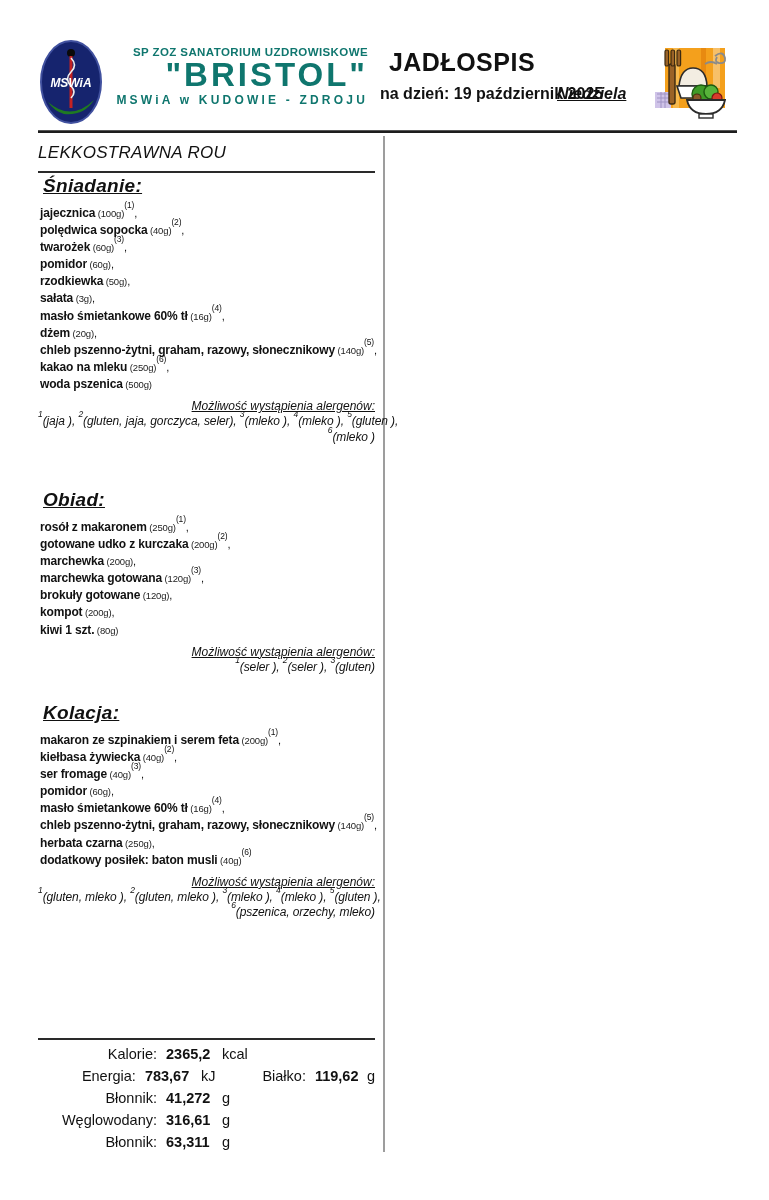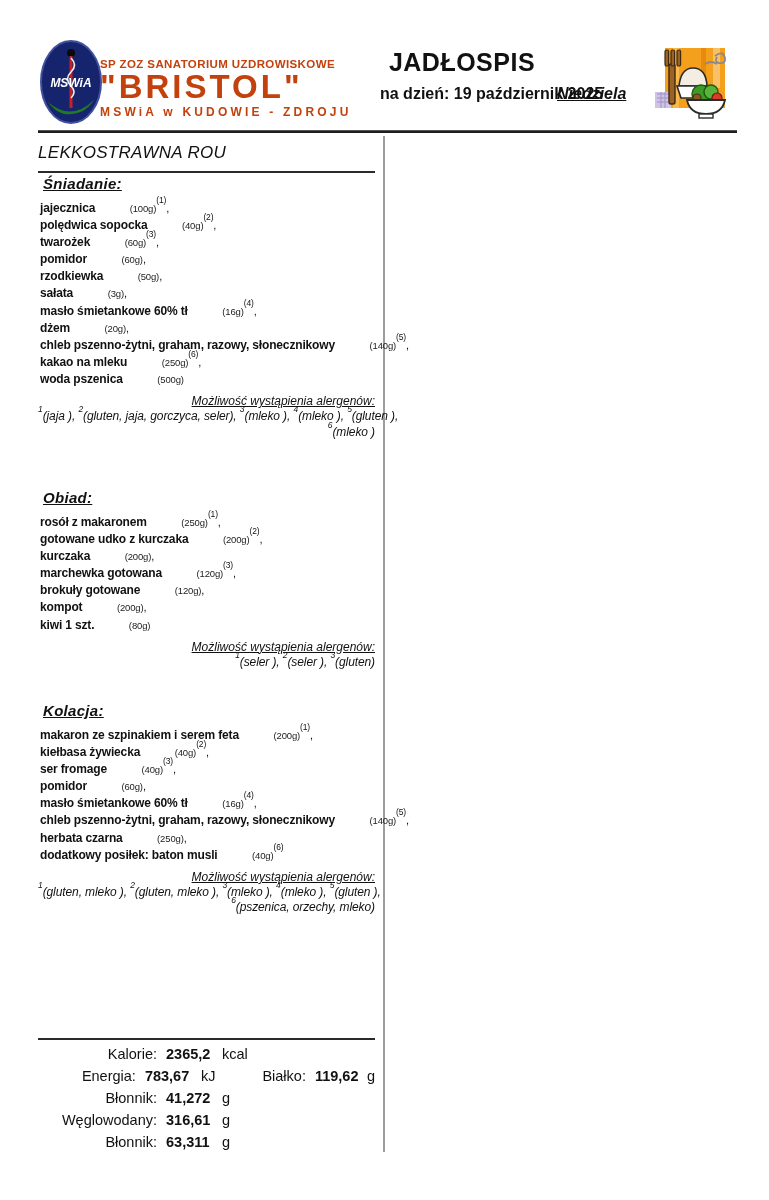--- a/index.html
+++ b/index.html
@@ -5,21 +5,21 @@
   * { margin:0; padding:0; box-sizing:border-box; }
   html,body { background:#ffffff; }
   body {
     width:769px; height:1200px; position:relative; overflow:hidden;
     font-family:"Liberation Sans", sans-serif; color:#111;
   }
   .page { position:absolute; inset:0; }
 
   
   .logo { position:absolute; left:40px; top:40px; width:62px; height:84px; }
-  .org-block { position:absolute; left:100px; top:46px; width:268px; text-align:left; color:#c2410c;margin-top:12px; }
+  .org-block { position:absolute; left:100px; top:46px; width:268px; text-align:right; color:#0f766e; }
   .org-line1 { font-size:11.5px; font-weight:bold; letter-spacing:.4px; white-space:nowrap; }
   .org-name  { font-size:33px; font-weight:bold; letter-spacing:3px; line-height:1.05; white-space:nowrap; }
   .org-line2 { font-size:12px; font-weight:bold; letter-spacing:3.2px; white-space:nowrap; }
   .main-title { position:absolute; left:352px; top:48px; width:220px; text-align:center;
                 font-size:25px; font-weight:bold; letter-spacing:.5px; }
   .date-line { position:absolute; left:340px; top:85px; font-size:16px; font-weight:bold; white-space:nowrap;margin-left:40px; }
   .day-name  { position:absolute; left:557px; top:85px; font-size:16px; font-weight:bold; font-style:italic;
                text-decoration:underline; }
   .food-art { position:absolute; left:653px; top:42px; width:82px; height:82px; }
   .header-rule { position:absolute; left:38px; top:130px; width:699px; height:3px;
@@ -30,26 +30,26 @@
   .left-col { position:absolute; left:38px; top:136px; width:337px; height:1050px; }
 
   .diet-title { text-align:left; font-size:17px; font-weight:normal; font-style:italic;
                 padding:7px 0 8px 0; border-bottom:2px solid #2a2a2a; letter-spacing:.3px; }
 
   .meal-section { position:absolute; left:0; width:337px; }
   .sec-breakfast { top:39px; }
   .sec-lunch     { top:353px; }
   .sec-dinner    { top:566px; }
 
-  .meal-heading { display:inline-block; margin:0 0 8px 5px; font-size:15px; font-weight:bold;
+  .meal-heading { display:inline-block; margin:0 0 8px 5px; font-size:19px; font-weight:bold;
                   font-style:italic; text-decoration:underline; letter-spacing:.3px; }
   .items { margin-left:2px; }
   .item { line-height:16.1px; white-space:nowrap; font-size:12px; letter-spacing:-0.15px; }
   .item .iname { font-weight:bold;margin-top:36px; }
-  .item .qty { font-size:9.5px; color:#222;padding-left:32px; }
+  .item .qty { font-size:9.5px; color:#222; }
   .item sup { font-size:8.5px; line-height:0; position:relative; top:-4px; }
   .item .tail { font-size:11px; }
 
   .allergens { margin-top:3px; text-align:right; font-style:italic; }
   .allergen-title { display:inline-block; font-size:12px; text-decoration:underline; margin-bottom:1px;margin-left:36px; }
   .aline { font-size:12px; line-height:15.5px; letter-spacing:-0.1px; white-space:nowrap; }
   .aline sup { font-size:8.5px; line-height:0; position:relative; top:-3px; }
 
   
   .nutrition { position:absolute; left:0; top:902px; width:337px; }
@@ -142,21 +142,21 @@
             <div class="aline"><sup>6</sup><span>(mleko )</span></div>
           </div>
       </div>
     </div>
 
     <div class="meal-section sec-lunch">
       <div class="meal-heading">Obiad:</div>
       <div class="items">
           <div class="item"><span class="iname">rosół z makaronem</span><span class="qty"> (250g)</span><sup>(1)</sup><span class="tail">,</span></div>
           <div class="item"><span class="iname">gotowane udko z kurczaka</span><span class="qty"> (200g)</span><sup>(2)</sup><span class="tail">,</span></div>
-          <div class="item"><span class="iname">kurczaka</span><span class="qty"> (200g)</span><span class="tail">,</span></div>
+          <div class="item"><span class="iname">marchewka</span><span class="qty"> (200g)</span><span class="tail">,</span></div>
           <div class="item"><span class="iname">marchewka gotowana</span><span class="qty"> (120g)</span><sup>(3)</sup><span class="tail">,</span></div>
           <div class="item"><span class="iname">brokuły gotowane</span><span class="qty"> (120g)</span><span class="tail">,</span></div>
           <div class="item"><span class="iname">kompot</span><span class="qty"> (200g)</span><span class="tail">,</span></div>
           <div class="item"><span class="iname">kiwi 1 szt.</span><span class="qty"> (80g)</span></div>
         </div>
       <div class="allergens">
         <span class="allergen-title">Możliwość wystąpienia alergenów:</span>
         <div class="allergen-lines">
             <div class="aline"><sup>1</sup><span>(seler ), </span><sup>2</sup><span>(seler ), </span><sup>3</sup><span>(gluten)</span></div>
           </div>

